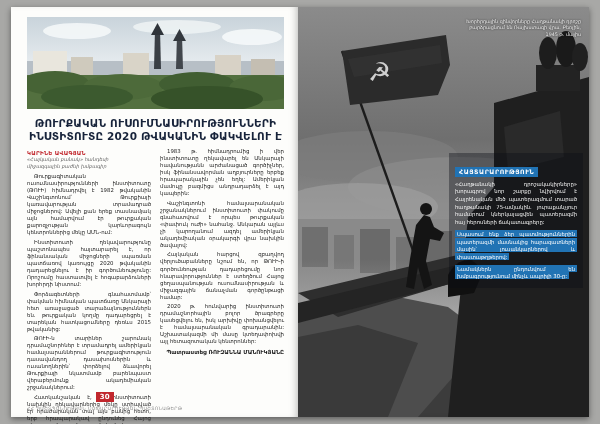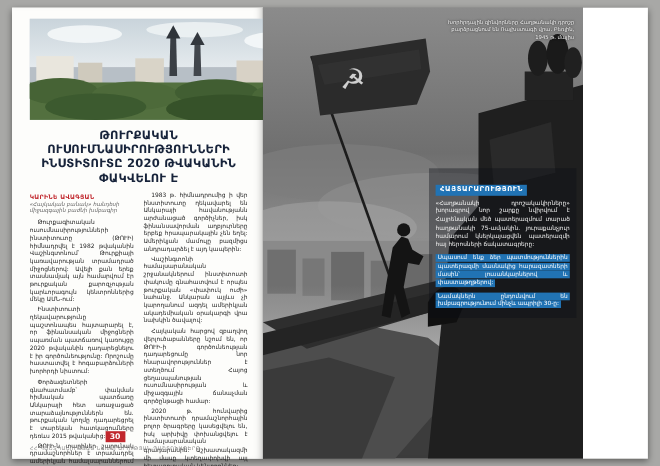--- a/index.html
+++ b/index.html
@@ -9,21 +9,21 @@
     font-family:"DejaVu Sans",sans-serif;
     -webkit-font-smoothing:antialiased;
   }
   .spread{
     position:absolute;left:11px;top:7px;width:578px;height:410px;
     display:flex;box-shadow:0 2px 6px rgba(0,0,0,.45);
     background:#fff;
   }
   
   .page-left{
-    position:relative;width:228px;height:410px;background:#fdfdfb;
+    position:relative;width:287px;height:410px;background:#fdfdfb;
     box-sizing:border-box;padding:10px 14px 20px 16px;
     box-shadow:inset -6px 0 8px -6px rgba(0,0,0,.35);
   }
   .city-photo{width:257px;height:92px;display:block;background:#cfd8de;}
   .headline{
     margin:8px 0 5px 0;text-align:center;
     font-size:10.5px;line-height:1.25;font-weight:bold;
     color:#17233a;letter-spacing:.2px;
   }
   .columns{display:flex;gap:9px;}

